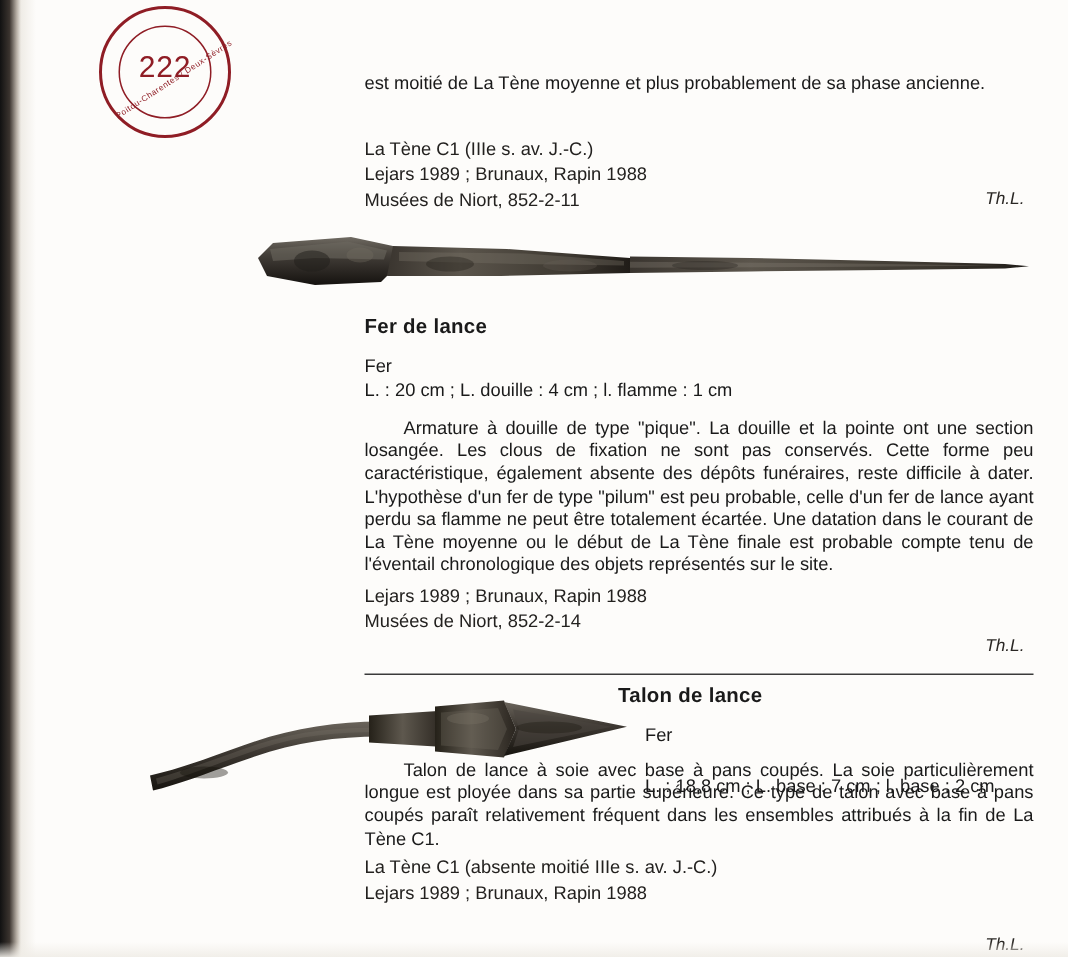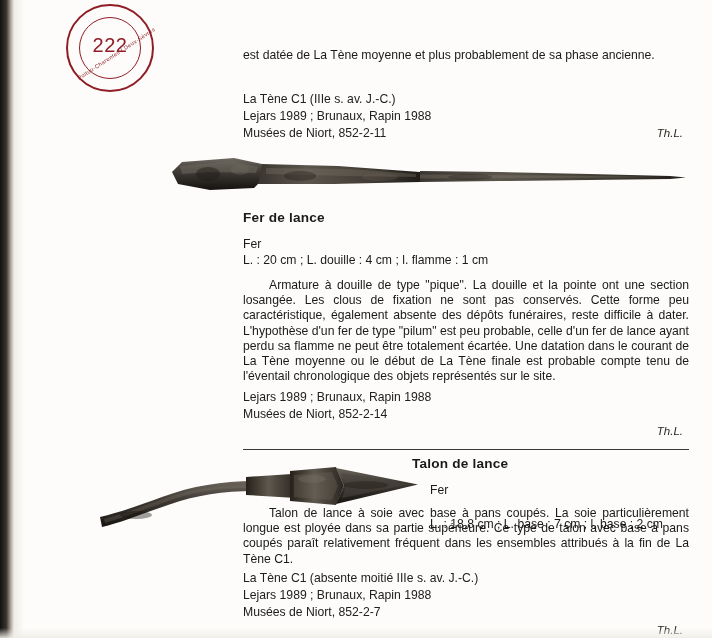--- a/index.html
+++ b/index.html
@@ -164,21 +164,21 @@
   <div class="scan-edge2"></div>
 
   <div class="medallion">
     <div class="ring"></div>
     <div class="inner"></div>
     <div class="pagenum">222</div>
     <div class="arc-text">Poitou-Charentes / Deux-Sèvres</div>
   </div>
 
   <div class="intro">
-    <p>est datée de La Tène moyenne et plus probablement de sa phase ancienne.</p>
+    <p>est moitié de La Tène moyenne et plus probablement de sa phase ancienne.</p>
   </div>
 
   <div class="refblock" style="top:91px;">
     <div class="ref-line">La Tène C1 (IIIe s. av. J.-C.)</div>
     <div class="ref-line">Lejars 1989 ; Brunaux, Rapin 1988</div>
     <div class="ref-line">Musées de Niort, 852-2-11</div>
     <div class="thl" style="top:34px;">Th.L.</div>
   </div>
 
   <div class="spear-blade">
@@ -268,18 +268,17 @@
     <div class="entry-dims" style="margin-left:18px; margin-top:20px;">L. : 18,8 cm ; L. base : 7 cm ; l. base : 2 cm</div>
   </div>
 
   <div class="col" style="top:506px;">
     <p class="body-text"><span class="indent"></span><span>Talon de lance à soie avec base à pans coupés. La soie particulièrement longue est ployée dans sa partie supérieure. Ce type de talon avec base à pans coupés paraît relativement fréquent dans les ensembles attribués à la fin de La Tène C1.</span></p>
   </div>
 
   <div class="refblock" style="top:570px;">
     <div class="ref-line">La Tène C1 (absente moitié IIIe s. av. J.-C.)</div>
     <div class="ref-line">Lejars 1989 ; Brunaux, Rapin 1988</div>
-    <div class="ref-line">Musées de Niort, 852-2-7</div>
     <div class="thl" style="top:52px;">Th.L.</div>
   </div>
 
   <div class="fade-bottom"></div>
 </div>
 
 </body></html>

